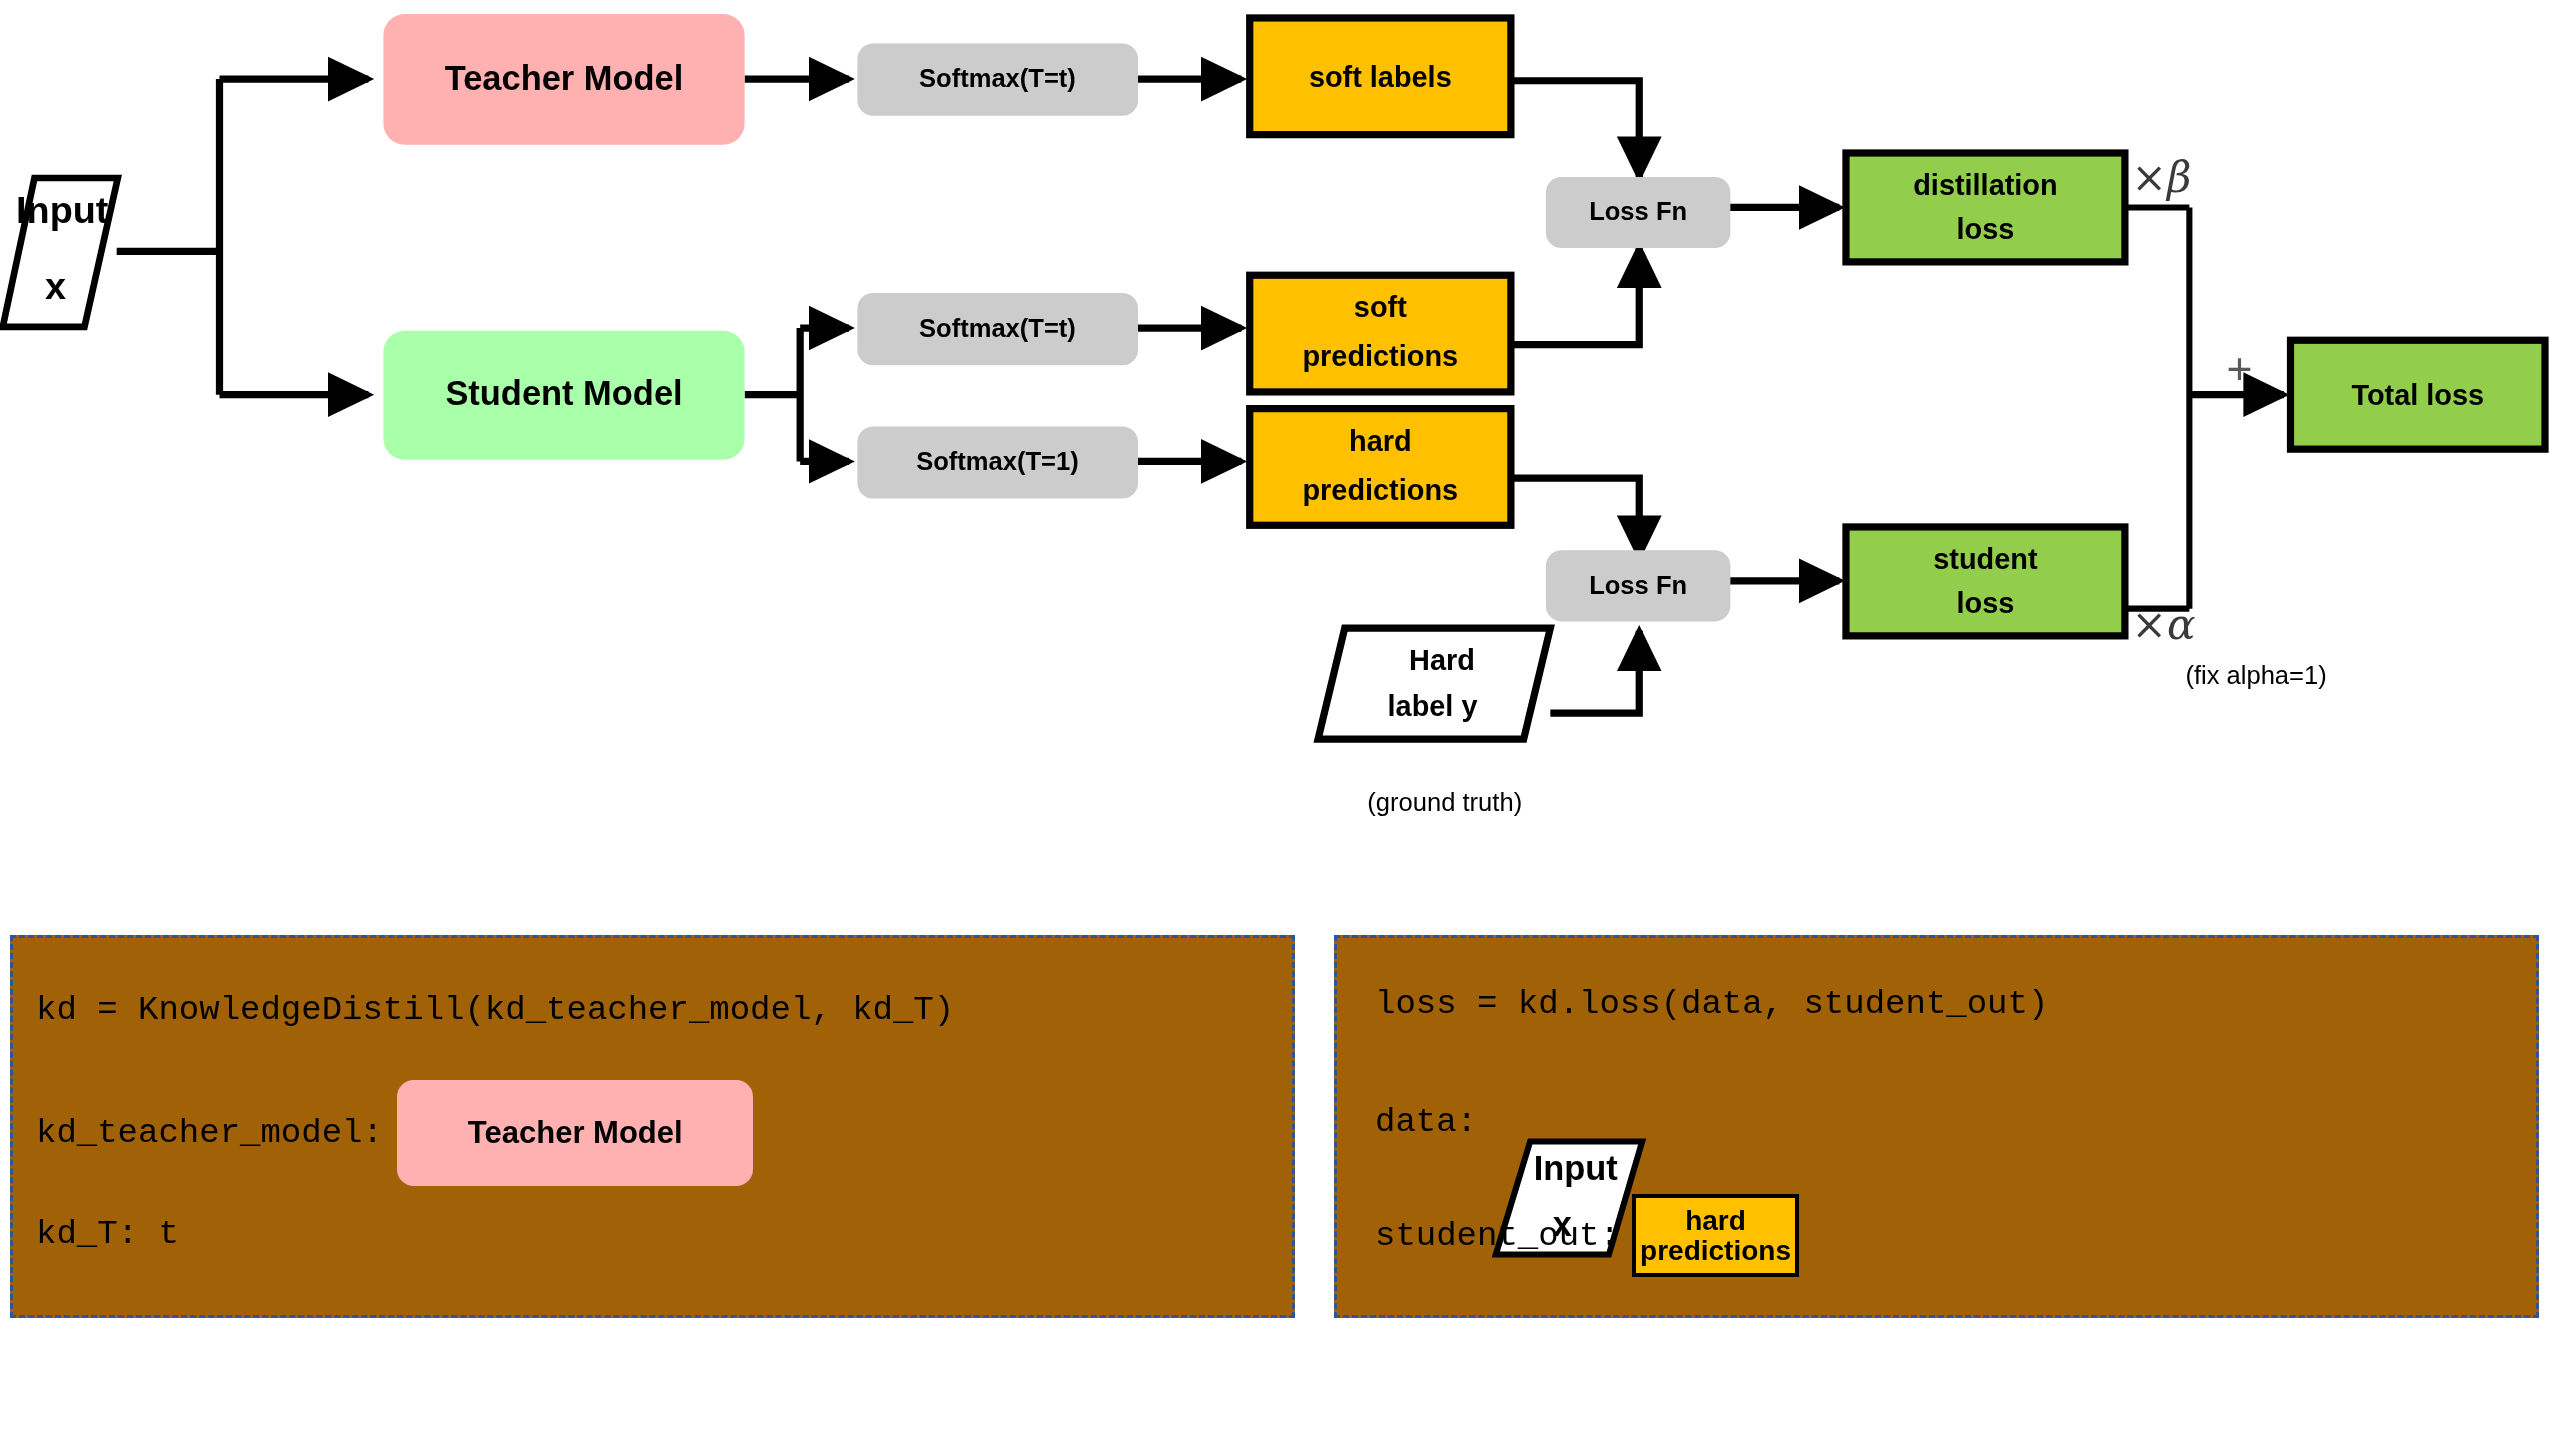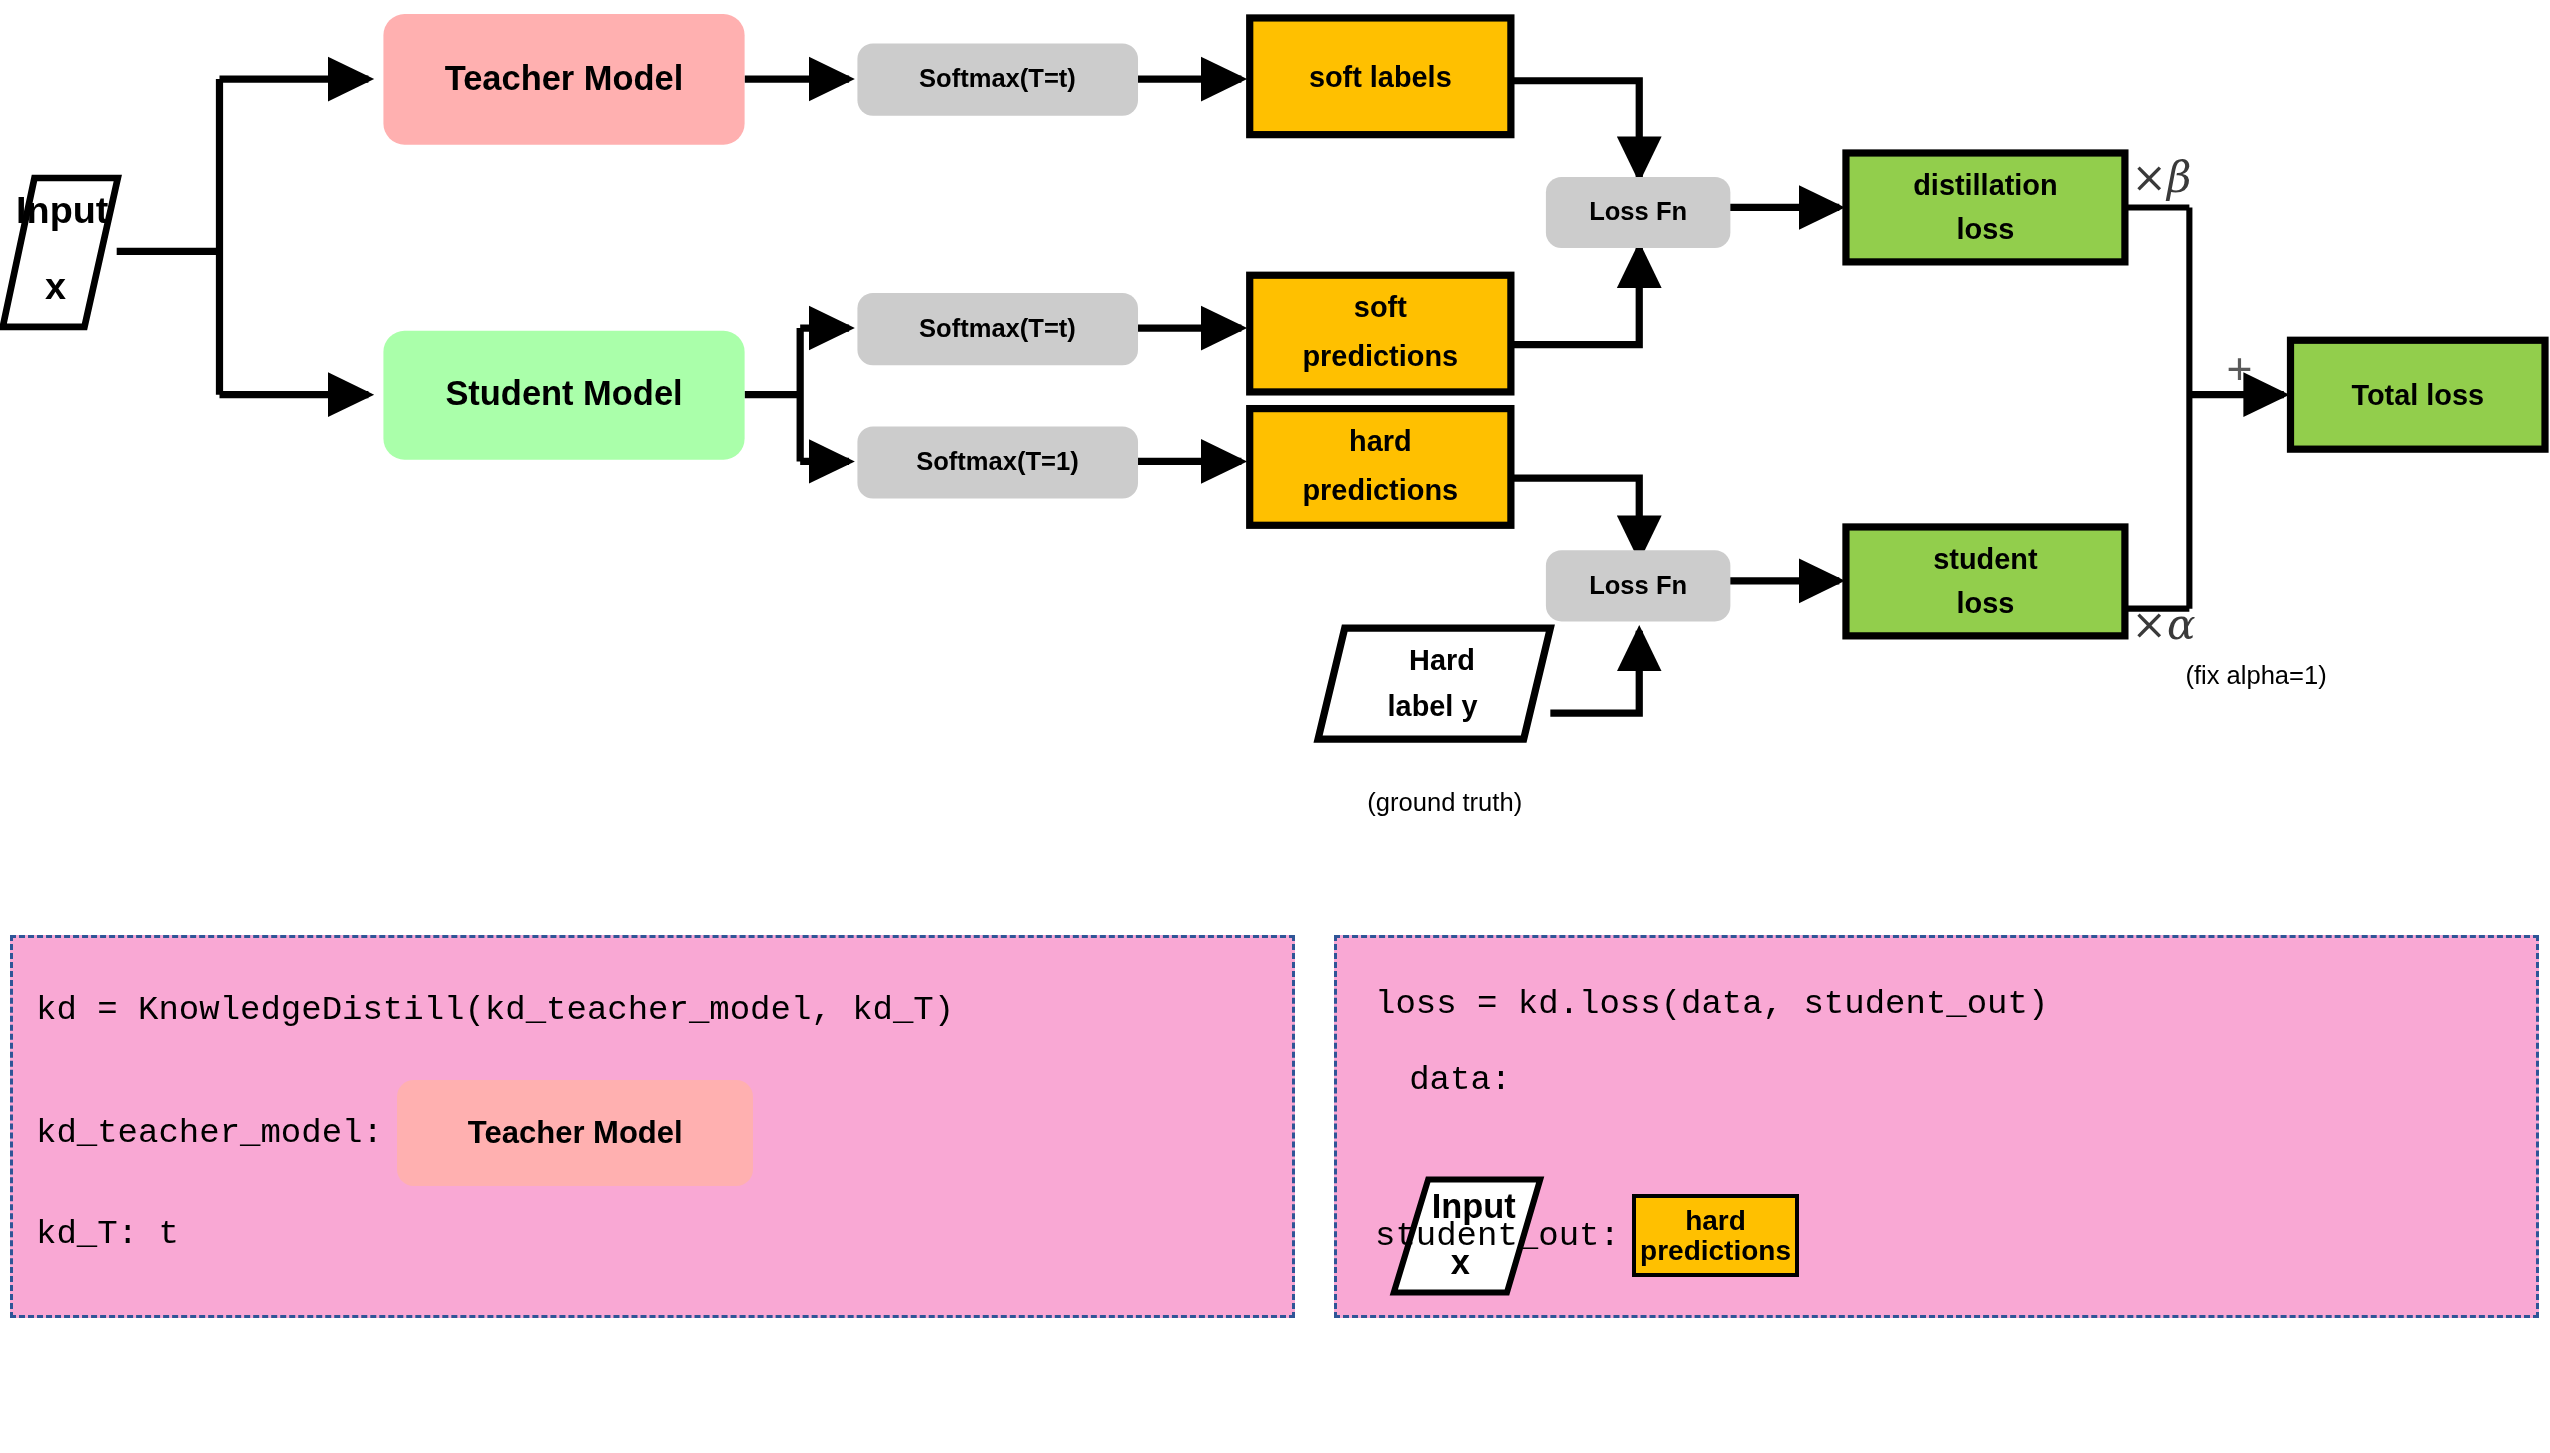--- a/index.html
+++ b/index.html
@@ -45,21 +45,21 @@
     text-anchor: middle;
   }
   .flowline { stroke:#000000; stroke-width:13; fill:none; stroke-linecap:butt; }
   .joinline { stroke:#000000; stroke-width:11; fill:none; }
 
   
   .code-panel {
     position: absolute;
     border: 3.9px dashed #2f5597;
     box-sizing: border-box;
-    background: #f9a8d4;
+    background: #a16207;
   }
   .code-line {
     font-family: "Liberation Mono", monospace;
     font-size: 34px;
     color: #000000;
     white-space: pre;
     display: flex;
     align-items: center;
     position: absolute;
   }
@@ -239,21 +239,21 @@
       <span class="inline-chip chip-teacher">Teacher Model</span>
     </div>
 
     <div class="code-line" style="left:23px; top:277px;">kd_T: t</div>
   </div>
 
   <div class="code-panel" style="left:1334px; top:935px; width:1205px; height:383px;">
 
     <div class="code-line" style="left:38px; top:47px;text-align:right;">loss = kd.loss(data, student_out)</div>
 
-    <div class="code-line" style="left:38px; top:123px;flex-direction:column;">
+    <div class="code-line" style="left:38px; top:123px;">
       <span>data:</span>
       <div class="chip-input-wrap">
         <svg viewBox="0 0 280 220" style="width:156px;height:122px;display:block;font-size:62px">
           <polygon points="70,8 272,8 212,212 8,212" fill="#ffffff" stroke="#000000" stroke-width="11"></polygon>
           <text class="node-label" style="font-size:62px;" x="152" y="62">Input</text>
           <text class="node-label" style="font-size:62px;" x="128" y="162">x</text>
         </svg>
       </div>
     </div>
 

